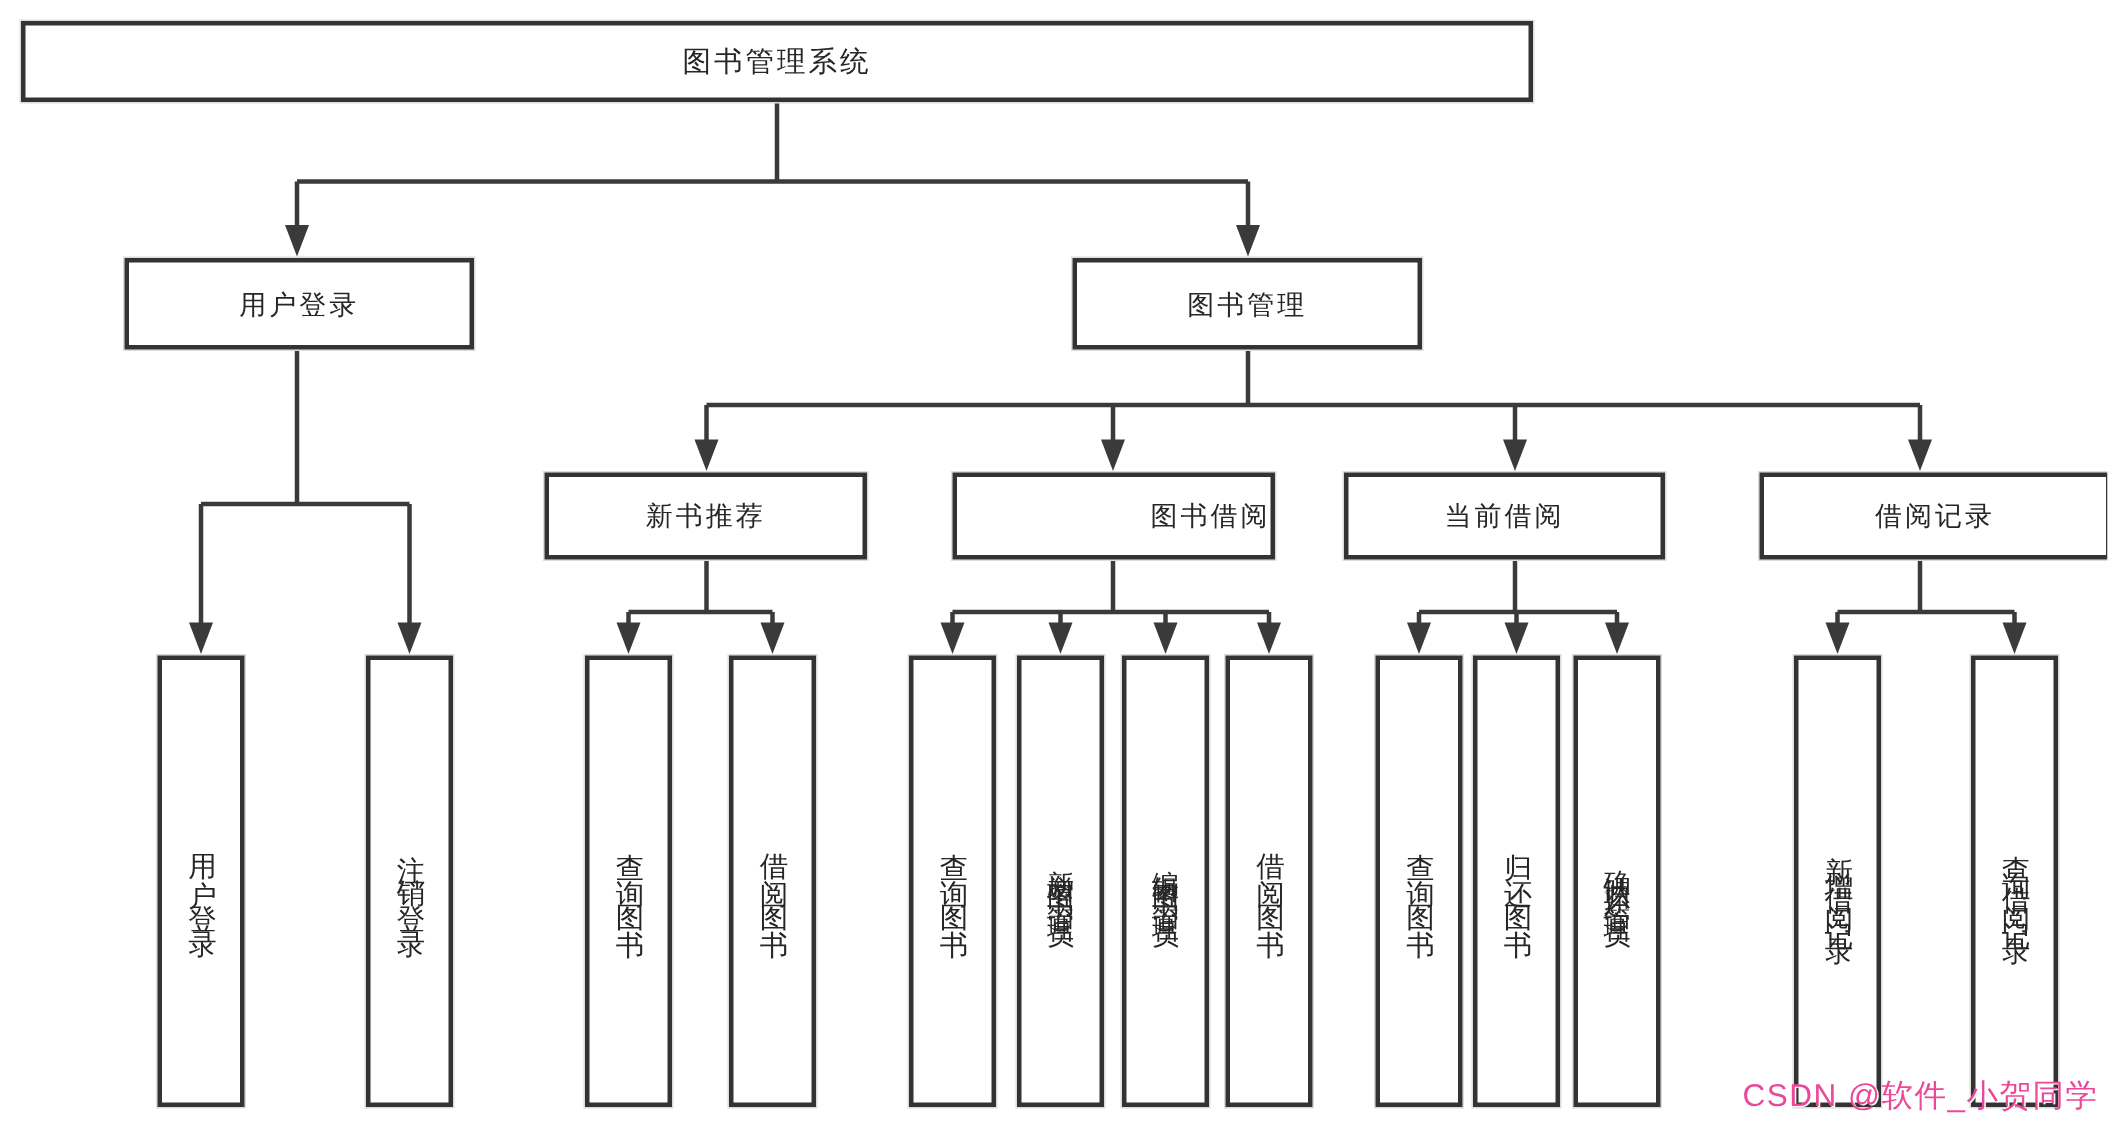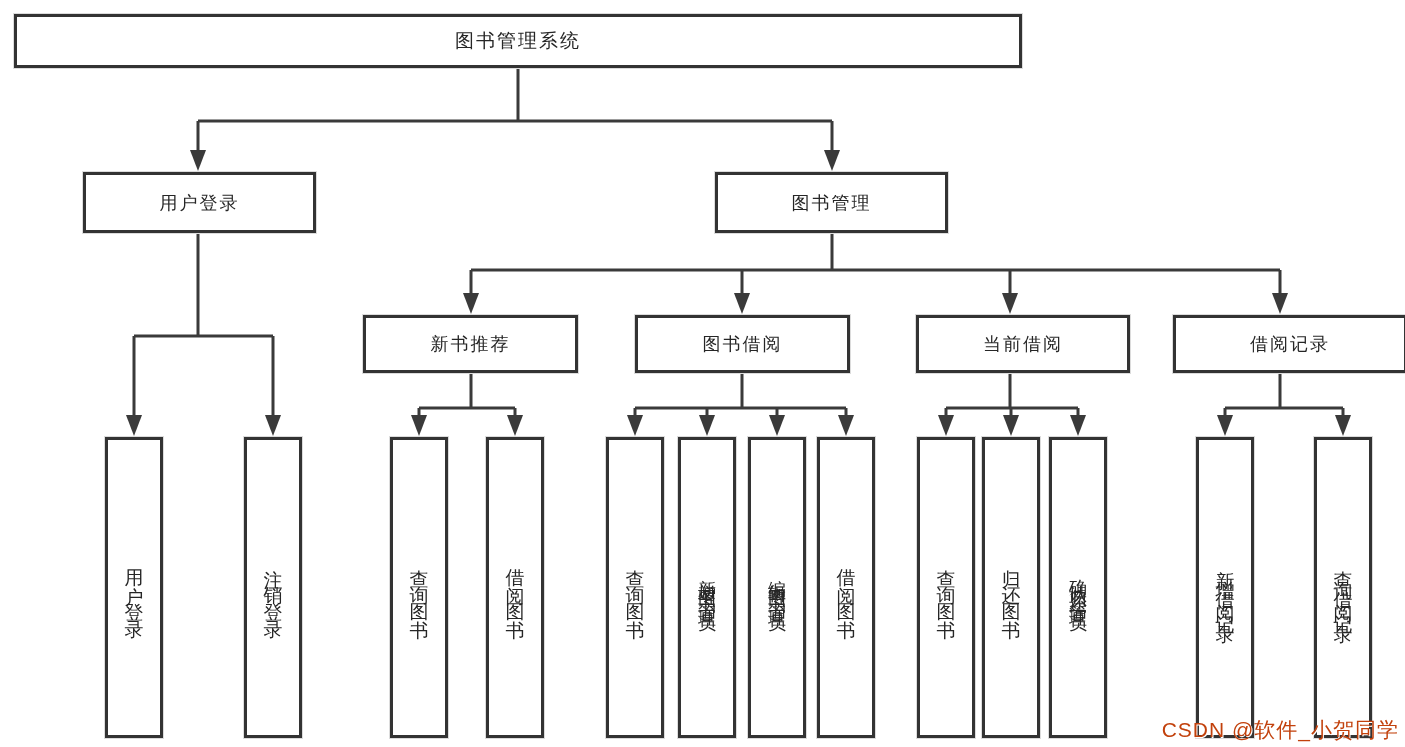--- a/index.html
+++ b/index.html
@@ -21,22 +21,22 @@
     color:#262626;
     z-index:2;
   }
   .hlabel{font-size:18px;letter-spacing:2px;white-space:nowrap;}
   #b-root .hlabel{font-size:19px;}
   
   #b-root {left:14px; top:14px; width:1008px;height:54px;}
   #b-l2-0 {left:83px; top:172px;width:233px; height:61px;}
   #b-l2-1 {left:715px; top:172px;width:233px; height:61px;}
   #b-l3-0 {left:363px; top:315px;width:215px; height:58px;align-items:center;}
-  #b-l3-1 {left:635px; top:315px;width:215px; height:58px;}
-  #b-l3-2 {left:916px; top:315px;width:214px; height:58px;}
+  #b-l3-1 {left:635px; top:315px;width:215px; height:58px;justify-content:flex-end;}
+  #b-l3-2 {left:896px; top:315px;width:214px; height:58px;}
   #b-l3-3 {left:1173px;top:315px;width:234px; height:58px;}
   
   .leaf{top:437px;width:58px;height:301px;}
   .leaf .vlabel{
     writing-mode:vertical-rl;
     text-orientation:mixed;
     font-size:19px;
     letter-spacing:17px;
     line-height:58px;
     white-space:nowrap;
@@ -47,21 +47,21 @@
   #lf-2 {left:390px;}  #lf-3 {left:486px;}
   #lf-4 {left:606px;}  #lf-5 {left:678px;}
   #lf-6 {left:748px;}  #lf-7 {left:817px;}
   #lf-8 {left:917px;}  #lf-9 {left:982px;} #lf-10{left:1049px;}
   #lf-11{left:1196px;} #lf-12{left:1314px;}
   
   .watermark{
     position:absolute;
     right:6px;bottom:3px;
     font-size:21px;
-    color:#c2410c;
+    color:#ec4899;
     text-shadow:1px 1px 0 #ffffff;
     letter-spacing:1px;
     z-index:3;
     white-space:nowrap;
   }
 </style>
 </head>
 <body>
 
 <div class="canvas">

